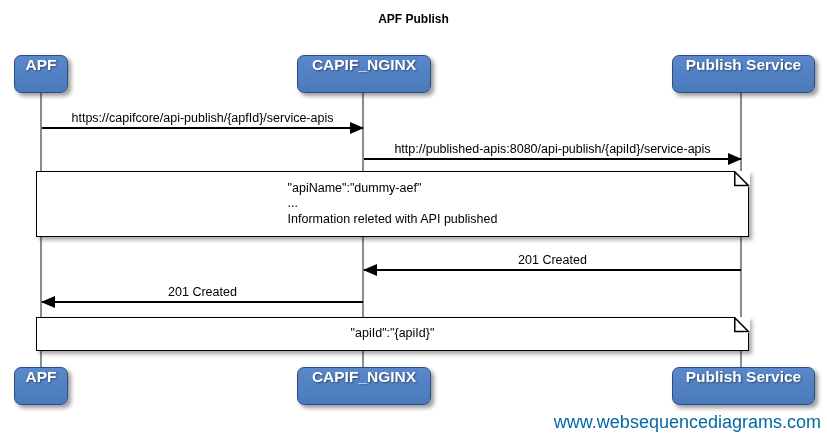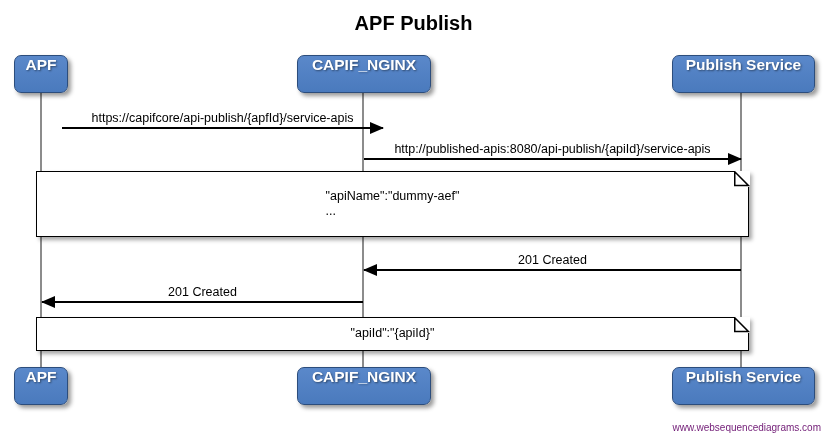--- a/index.html
+++ b/index.html
@@ -13,21 +13,21 @@
     background: #ffffff;
     overflow: hidden;
   }
 
   .diagram-title {
     position: absolute;
     top: 12px;
     left: 0;
     width: 100%;
     text-align: center;
-    font-size: 20px;
+    font-size: 12px;
     font-weight: bold;
     color: #000;
   }
 
   .lifeline {
     position: absolute;
     top: 92px;
     height: 276px;
     width: 2px;
     background: #8c8c8c;
@@ -103,22 +103,22 @@
     right: -1.5px;
     width: 16px;
     height: 16px;
     z-index: 4;
   }
 
   .watermark {
     position: absolute;
     right: 6px;
     bottom: 7px;
-    font-size: 10px;
-    color: #701a75;
+    font-size: 18px;
+    color: #0369a1;
   }
 </style>
 </head>
 <body>
 
 <div class="canvas">
 
   <div class="diagram-title">APF Publish</div>
 
   <div class="lifeline" style="left:40px;"></div>
@@ -128,38 +128,39 @@
   <div class="actor-box" style="left:14px;  top:55px; width:54px;">
     <span>APF</span>
   </div>
   <div class="actor-box" style="left:297px; top:55px; width:134px;">
     <span>CAPIF_NGINX</span>
   </div>
   <div class="actor-box" style="left:672px; top:55px; width:143px;">
     <span>Publish Service</span>
   </div>
 
-  <div class="message" style="left:42px; top:110px; width:321px;margin-left:20px;">
+  <div class="message" style="left:42px; top:110px; width:321px;">
     <div class="msg-label">https://capifcore/api-publish/{apfId}/service-apis</div>
     <div class="msg-line">
       <span class="arrow-head point-right"></span>
     </div>
   </div>
 
   <div class="message" style="left:364px; top:141px; width:377px;">
     <div class="msg-label">http://published-apis:8080/api-publish/{apiId}/service-apis</div>
     <div class="msg-line">
       <span class="arrow-head point-right"></span>
     </div>
   </div>
 
   <div class="note" style="top:171px; height:66px;">
     <div class="note-text">
       <div>"apiName":"dummy-aef"</div>
       <div>...</div>
+      <div>Information releted with API published</div>
     </div>
     <svg class="dogear" viewBox="0 0 16 16">
       <rect x="0" y="0" width="16" height="16" fill="#ffffff"></rect>
       <path d="M0.75,0.75 L14.6,14.6 L0.75,14.6 Z" fill="#ffffff" stroke="#000000" stroke-width="1.5"></path>
     </svg>
   </div>
 
   <div class="message" style="left:364px; top:252px; width:377px;">
     <div class="msg-label">201 Created</div>
     <div class="msg-line">

